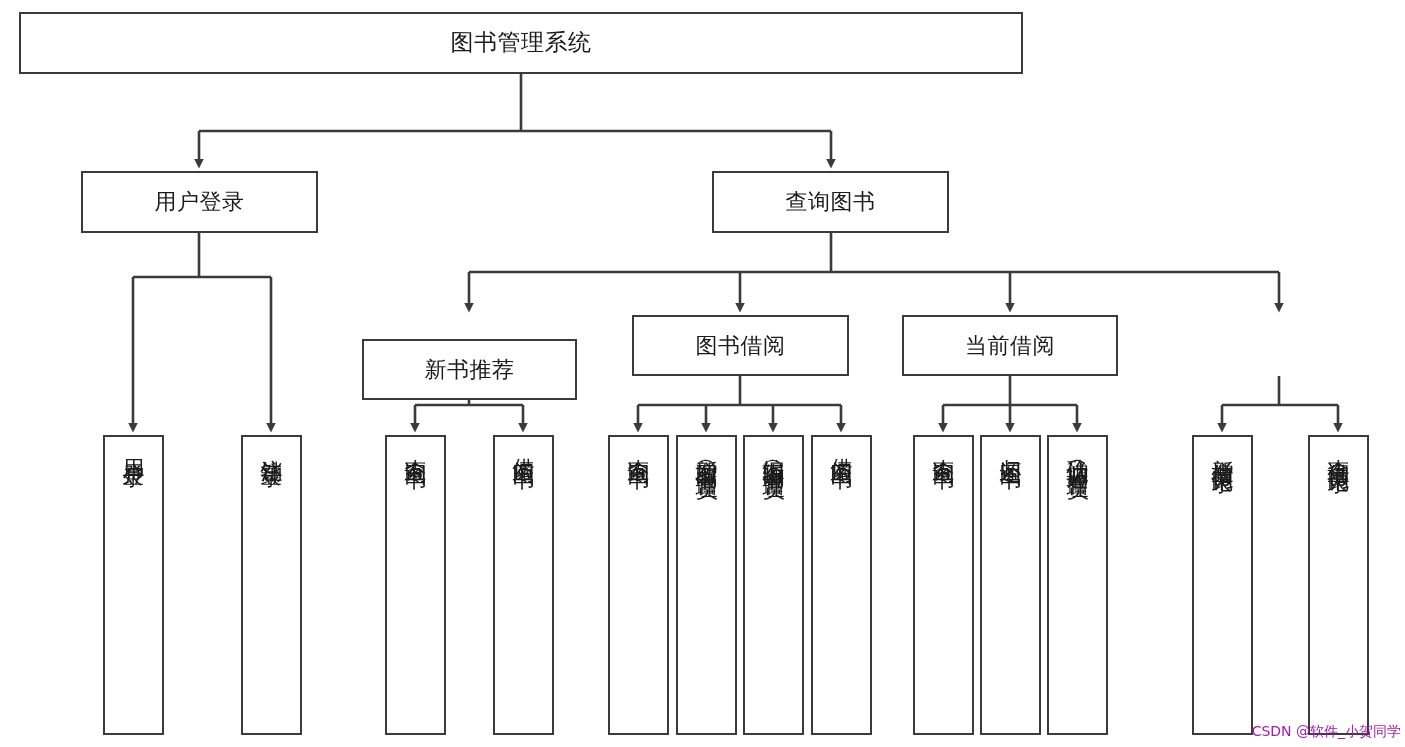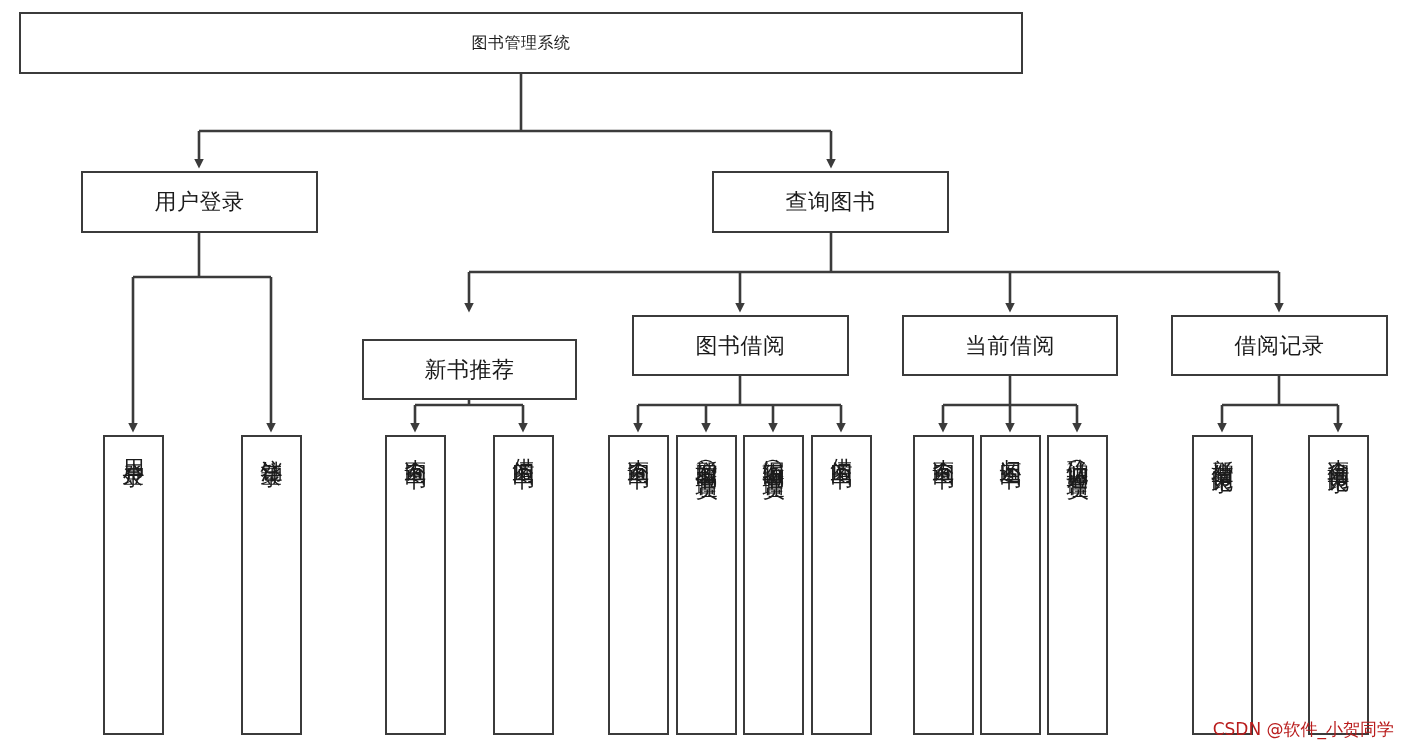--- a/index.html
+++ b/index.html
@@ -37,38 +37,38 @@
   .node .lbl {
     display: block;
     text-align: center;
     line-height: 1.18;
     letter-spacing: 0.5px;
   }
   .node.horiz .lbl {
     writing-mode: horizontal-tb;
     font-size: 22px;
   }
-  .node.root .lbl { font-size: 16px; }
+  .node.root .lbl { font-size: 23px; }
   .node.vert {
     align-items: flex-start;
     padding-top: 4px;
   }
   .node.vert .lbl {
     writing-mode: vertical-rl;
     text-orientation: upright;
     font-size: 22px;
     letter-spacing: 3px;
     margin: 0 auto;
   }
   .watermark {
     position: absolute;
-    right: 11px;
+    right: 4px;
     bottom: 6px;
-    font-size: 17px;
-    color: #b91c1c;
+    font-size: 14px;
+    color: #a21caf;
     z-index: 3;
     white-space: nowrap;
     font-family: "DejaVu Sans", "Liberation Sans", sans-serif;
   }
 </style>
 </head>
 <body>
 
 <div id="canvas">
 
@@ -135,23 +135,20 @@
 
   <div class="node horiz" style="left:362px; top:315px; width:215px; height:61px;margin-top:24px;">
     <span class="lbl">新书推荐</span>
   </div>
   <div class="node horiz" style="left:902px; top:315px; width:216px; height:61px;">
     <span class="lbl">当前借阅</span>
   </div>
   <div class="node horiz" style="left:632px; top:315px; width:217px; height:61px;">
     <span class="lbl">图书借阅</span>
   </div>
-  <div class="node horiz" style="left:1171px; top:315px; width:217px; height:61px;">
-    <span class="lbl">借阅记录</span>
-  </div>
 
   <div class="node vert" style="left:103px; top:435px; width:61px; height:300px;">
     <span class="lbl">用户登录</span>
   </div>
   <div class="node vert" style="left:241px; top:435px; width:61px; height:300px;">
     <span class="lbl">注销登录</span>
   </div>
 
   <div class="node vert" style="left:385px; top:435px; width:61px; height:300px;">
     <span class="lbl">查询图书</span>

